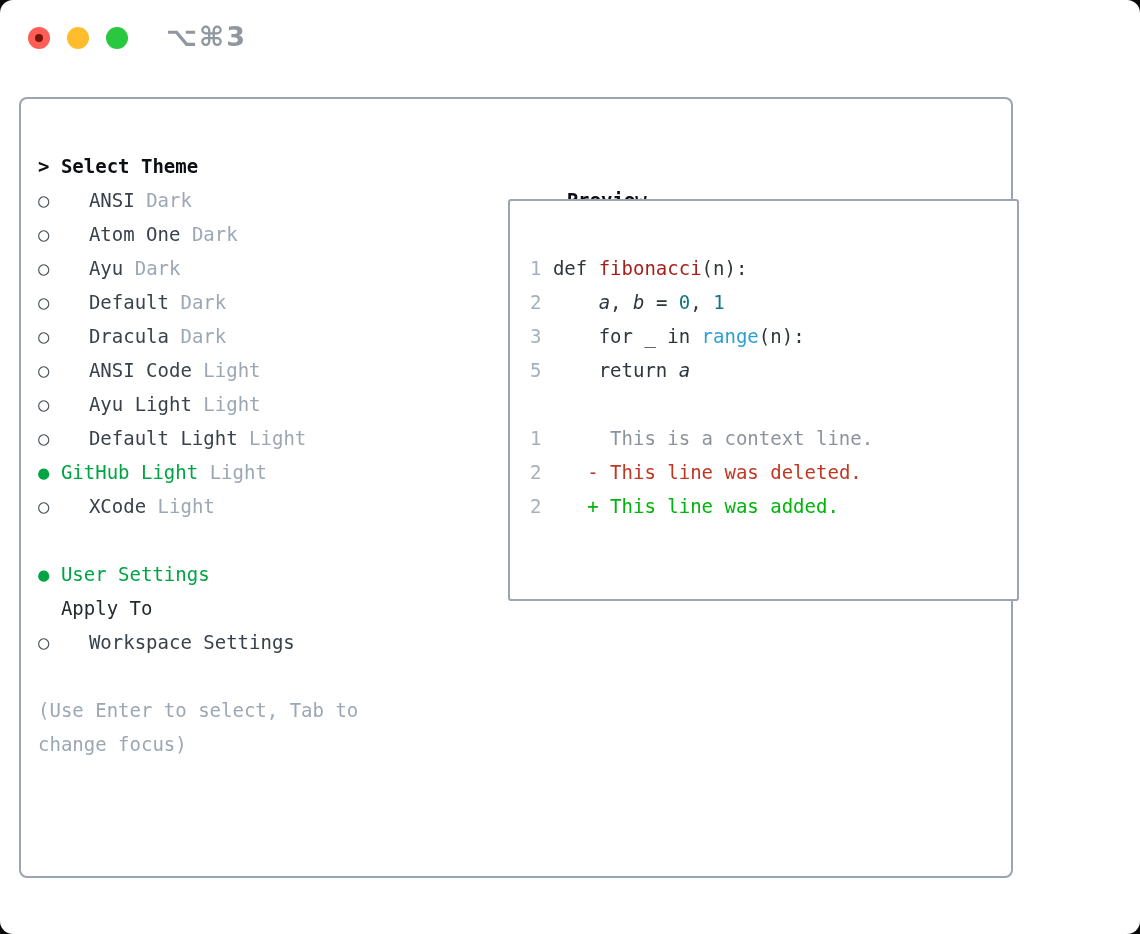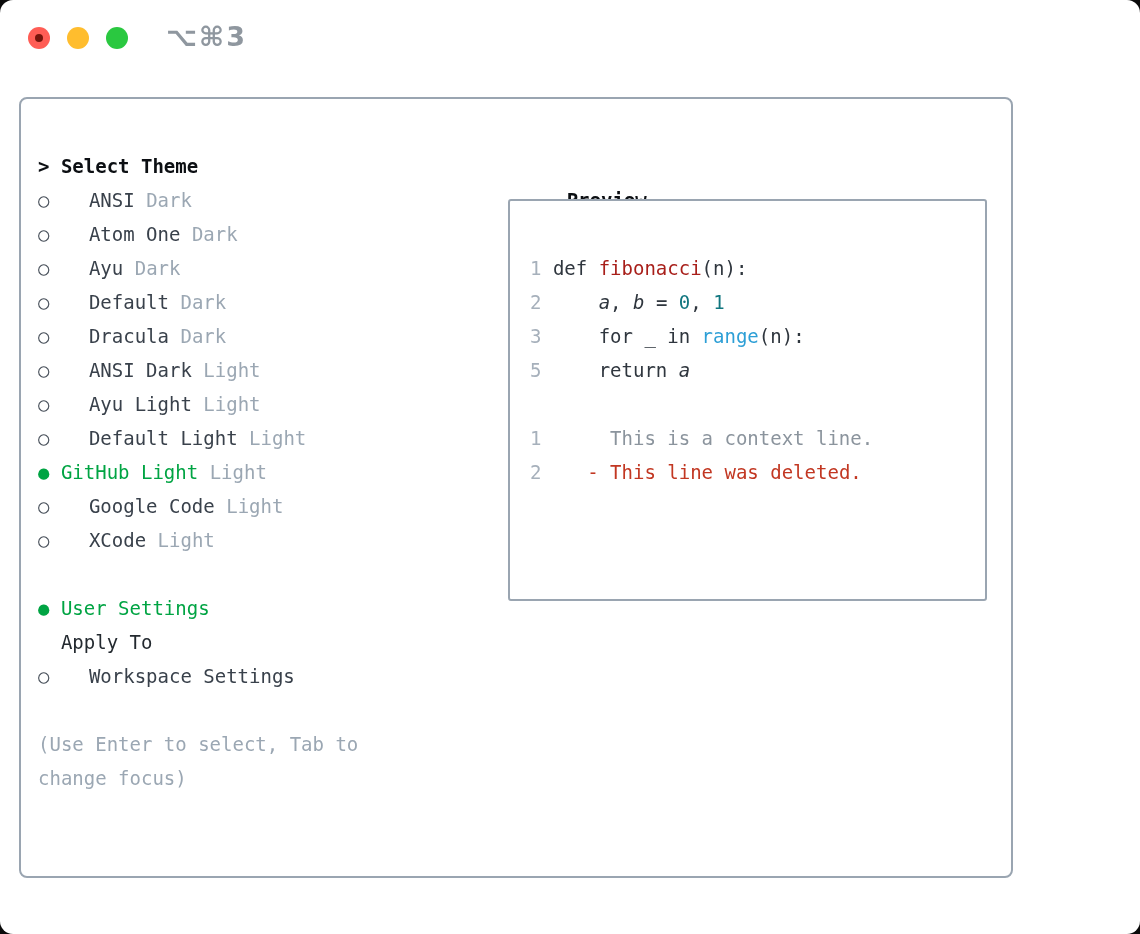--- a/index.html
+++ b/index.html
@@ -32,21 +32,21 @@
   .panel{
     position:absolute;left:19px;top:97px;width:990px;height:777px;
     border:2px solid var(--border);border-radius:8px;background:var(--window-bg);
   }
   .col{position:absolute;}
   .row{height:34px;line-height:34px;white-space:pre;font-size:19px;}
   #left-list{left:17px;top:50px;}
   #preview-title-row{left:477px;top:50px;}
   .previewbox{
     position:absolute;left:487px;top:100px;width:475px;height:398px;
-    border:2px solid var(--border);border-radius:3px;background:var(--window-bg);
+    border:2px solid var(--border);border-radius:3px;background:var(--window-bg);padding-left:32px;
   }
   #code{position:absolute;left:20px;top:50px;}
   .strong{color:var(--header);font-weight:bold;}
   .dark{color:var(--list-fg);margin-left:28px;}
   .darker{color:var(--darker);}
   .muted{color:var(--muted);}
   .green{color:var(--ui-green);}
   .mark{color:var(--mark);}
   .mark.sel{color:var(--ui-green);}
   .num{color:var(--line-number);}
@@ -74,25 +74,24 @@
   </div>
 
   <div class="panel">
     <div class="col" id="left-list">
         <div class="row"><span class="strong">&gt; </span><span class="strong">Select Theme</span></div>
         <div class="row"><span class="mark">○</span><span class="fg"> </span><span class="dark">ANSI</span><span class="fg"> </span><span class="muted">Dark</span></div>
         <div class="row"><span class="mark">○</span><span class="fg"> </span><span class="dark">Atom One</span><span class="fg"> </span><span class="muted">Dark</span></div>
         <div class="row"><span class="mark">○</span><span class="fg"> </span><span class="dark">Ayu</span><span class="fg"> </span><span class="muted">Dark</span></div>
         <div class="row"><span class="mark">○</span><span class="fg"> </span><span class="dark">Default</span><span class="fg"> </span><span class="muted">Dark</span></div>
         <div class="row"><span class="mark">○</span><span class="fg"> </span><span class="dark">Dracula</span><span class="fg"> </span><span class="muted">Dark</span></div>
-        <div class="row"><span class="mark">○</span><span class="fg"> </span><span class="dark">ANSI Dark</span><span class="fg"> </span><span class="muted">Light</span></div>
+        <div class="row"><span class="mark">○</span><span class="fg"> </span><span class="dark">ANSI Code</span><span class="fg"> </span><span class="muted">Light</span></div>
         <div class="row"><span class="mark">○</span><span class="fg"> </span><span class="dark">Ayu Light</span><span class="fg"> </span><span class="muted">Light</span></div>
         <div class="row"><span class="mark">○</span><span class="fg"> </span><span class="dark">Default Light</span><span class="fg"> </span><span class="muted">Light</span></div>
         <div class="row"><span class="mark sel">●</span><span class="fg"> </span><span class="green">GitHub Light</span><span class="fg"> </span><span class="muted">Light</span></div>
-        <div class="row"><span class="mark">○</span><span class="fg"> </span><span class="dark">Google Code</span><span class="fg"> </span><span class="muted">Light</span></div>
         <div class="row"><span class="mark">○</span><span class="fg"> </span><span class="dark">XCode</span><span class="fg"> </span><span class="muted">Light</span></div>
         <div class="row"></div>
         <div class="row"><span class="mark sel">●</span><span class="fg"> </span><span class="green">User Settings</span></div>
         <div class="row"><span class="darker">  Apply To</span></div>
         <div class="row"><span class="mark">○</span><span class="fg"> </span><span class="dark">Workspace Settings</span></div>
         <div class="row"></div>
         <div class="row"><span class="muted">(Use Enter to select, Tab to</span></div>
         <div class="row"><span class="muted">change focus)</span></div>
       </div>
 
@@ -102,17 +101,18 @@
 
     <div class="previewbox">
       <div class="col" id="code">
           <div class="row"><span class="num">1</span><span class="fg"> def </span><span class="fn">fibonacci</span><span class="fg">(n):</span></div>
           <div class="row"><span class="num">2</span><span class="fg">     </span><span class="var">a</span><span class="fg">, </span><span class="var">b</span><span class="fg"> = </span><span class="lit">0</span><span class="fg">, </span><span class="lit">1</span></div>
           <div class="row"><span class="num">3</span><span class="fg">     for _ in </span><span class="call">range</span><span class="fg">(n):</span></div>
           <div class="row"><span class="num">5</span><span class="fg">     return </span><span class="var">a</span></div>
           <div class="row"></div>
           <div class="row"><span class="num">1</span><span class="ctx">      This is a context line.</span></div>
           <div class="row"><span class="num">2</span><span class="fg">    </span><span class="del">- This line was deleted.</span></div>
+          <div class="row"><span class="num">2</span><span class="fg">    </span><span class="add">+ This line was added.</span></div>
         </div>
     </div>
   </div>
 
 </div>
 
 </body></html>

